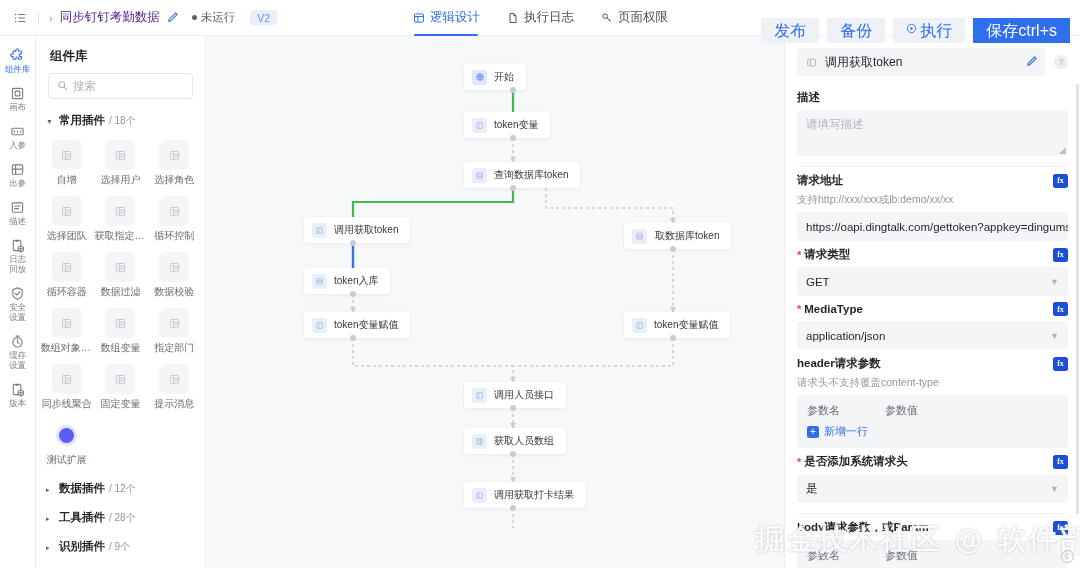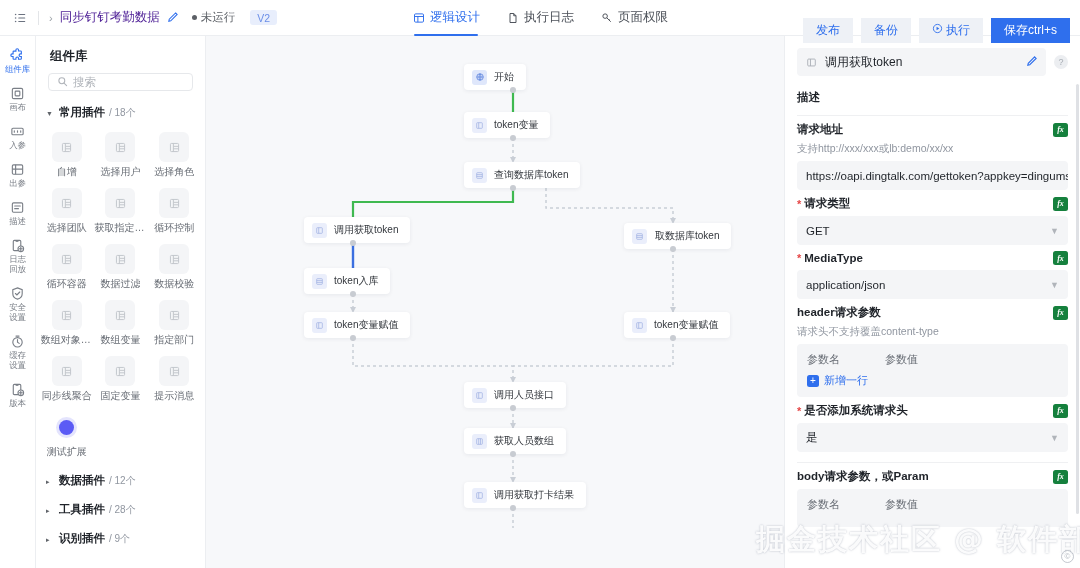--- a/index.html
+++ b/index.html
@@ -42,21 +42,21 @@
   }
   .tab.active { color: #2f6fed; }
   .tab.active::after {
     content: ''; position: absolute; bottom: 0; left: 2px; right: 2px;
     height: 2px; background: #2f6fed; border-radius: 1px;
   }
   .tab-ic { width: 13px; height: 13px; display: flex; align-items: center; justify-content: center; }
 
   .tb-right { position: absolute; right: 10px; display: flex; align-items: center; gap: 8px; }
   .btn {
-    font-size: 12px; padding: 4px 13px; border-radius: 0; cursor: pointer;
+    font-size: 16px; padding: 4px 13px; border-radius: 0; cursor: pointer;
     background: #eef1f6; color: #2f6fed; border: none; line-height: 17px;
     display: flex; align-items: center; gap: 3px; white-space: nowrap; margin-top: 25px;
   }
   .btn.primary { background: #2f6fed; color: #fff; }
   .play-ic { font-size: 10px; }
 
   
   .rail {
     position: absolute; top: 36px; left: 0; width: 36px; height: 532px;
     background: #fff; border-right: 1px solid #eceef1;
@@ -72,21 +72,21 @@
   .rail-lb { font-size: 8.5px; line-height: 10px; text-align: center; letter-spacing: -0.2px; }
 
   
   .lib {
     position: absolute; top: 36px; left: 36px; width: 170px; height: 532px;
     background: #fff; border-right: 1px solid #eceef1; overflow: hidden;
     z-index: 15;
   }
   .lib-title { font-size: 12.5px; font-weight: 700; color: #1f2329; padding: 12px 14px 8px; }
   .searchbox {
-    margin: 0 12px 10px; height: 18px; border: 1px solid #e6e8eb; border-radius: 4px;
+    margin: 0 12px 10px; height: 26px; border: 1px solid #e6e8eb; border-radius: 4px;
     display: flex; align-items: center; gap: 5px; padding: 0 8px; background: #fff;
   }
   .search-ic { color: #b0b4ba; font-size: 11px; }
   .search-ph { font-size: 11.5px; color: #b0b4ba; }
 
   .cat-head {
     display: flex; align-items: baseline; gap: 4px; padding: 4px 12px 4px 10px; cursor: pointer;
   }
   .tri { font-size: 7px; color: #61656b; width: 9px; }
   .cat-name { font-size: 11.5px; font-weight: 700; color: #1f2329; }
@@ -146,22 +146,22 @@
   .pp-help {
     width: 14px; height: 14px; border-radius: 50%; background: #eceef1; color: #a8adb5;
     font-size: 9px; display: flex; align-items: center; justify-content: center; cursor: pointer; flex: 0 0 auto;
   }
 
   .pp-body { padding: 0 12px 6px; }
   .pp-label { font-size: 11.5px; font-weight: 700; color: #1f2329; margin: 6px 0 5px;
     display: flex; align-items: center; }
   .pp-label .req { color: #e54545; margin-right: 3px; font-size: 11px; }
   .fx {
-    margin-left: auto; width: 15px; height: 14px; border-radius: 2.5px; background: #15803d;
-    color: #fff; font-size: 8px; font-style: italic; display: flex; align-items: center;
+    margin-left: auto; width: 15px; height: 14px; border-radius: 2.5px; background: #1d4ed8;
+    color: #fff; font-size: 8px; display: flex; align-items: center;
     justify-content: center; cursor: pointer; font-family: "Liberation Serif", serif;
   }
   .pp-hint { font-size: 10.5px; color: #9096a0; margin-bottom: 5px; }
   .pp-textarea {
     height: 46px; background: #f4f5f7; border-radius: 4px; padding: 7px 9px;
     font-size: 11.5px; color: #b0b4ba; position: relative;
   }
   .pp-textarea .grip {
     position: absolute; right: 2px; bottom: 1px; color: #b9bdc4; font-size: 9px;
   }
@@ -717,20 +717,24 @@
           <svg width="12" height="12" viewBox="0 0 16 16" fill="none" stroke="currentColor" stroke-width="1.5">
               <path d="M11.5 2.5l2 2L5 13l-2.6.6L3 11z"></path>
             </svg>
         </span>
       </div>
       <div class="pp-help">?</div>
     </div>
 
     <div class="pp-body">
       <div class="pp-label">描述</div>
+      <div class="pp-textarea">
+        <span>请填写描述</span>
+        <span class="grip">◢</span>
+      </div>
 
       <div class="pp-div"></div>
 
       <div class="pp-label">
         <span>请求地址</span>
         <span class="fx">fx</span>
       </div>
       <div class="pp-hint">支持http://xxx/xxx或lb:demo/xx/xx</div>
       <div class="pp-input">
         <span>https://oapi.dingtalk.com/gettoken?appkey=dingumszhyna</span>

